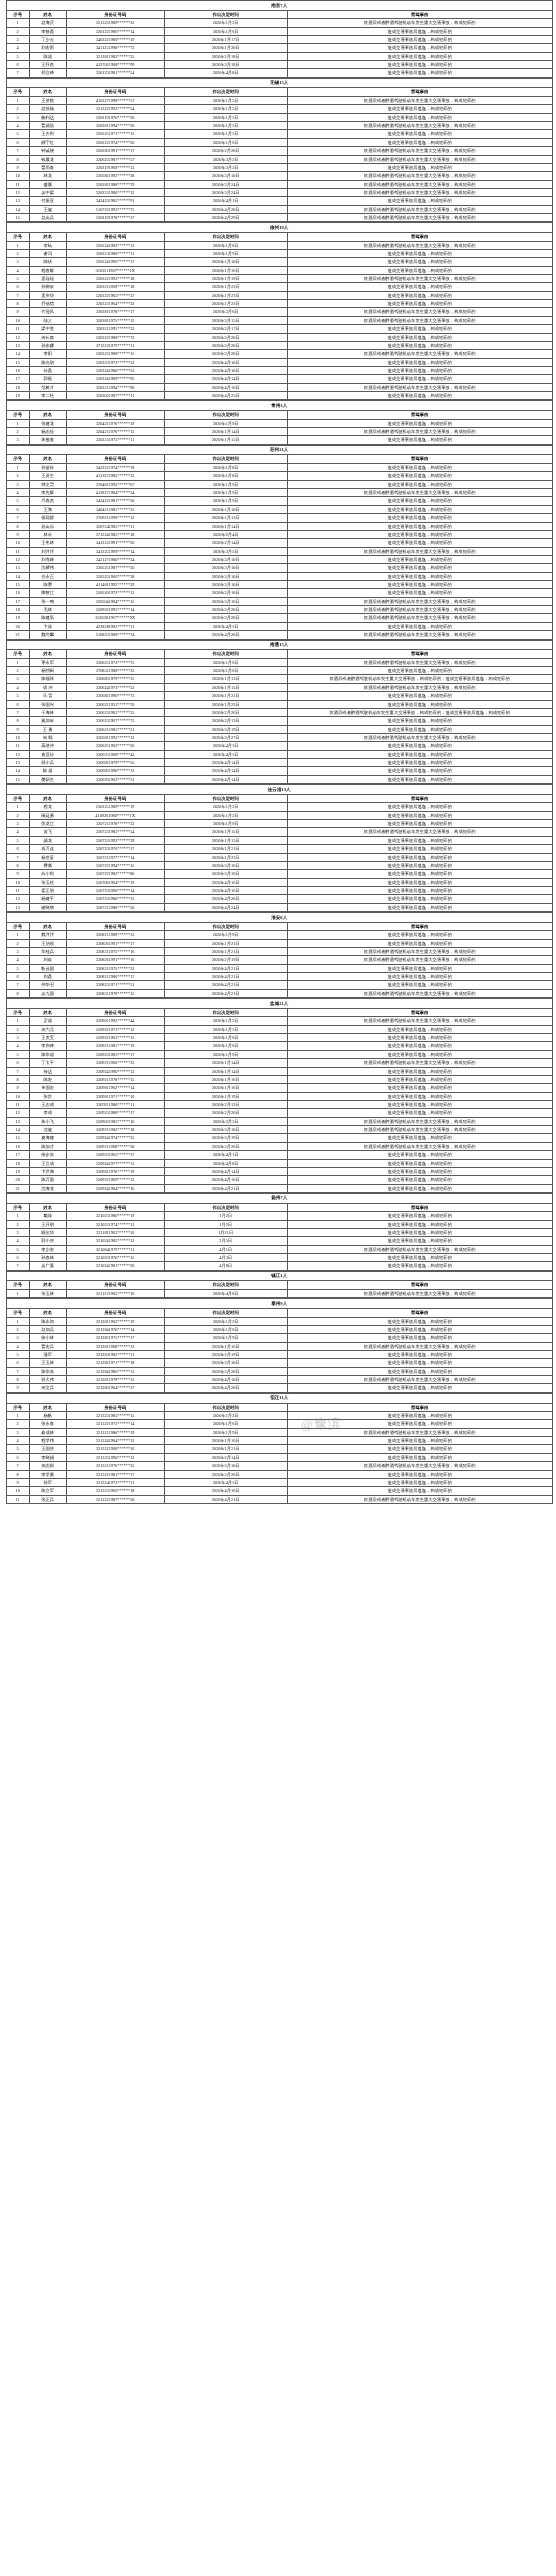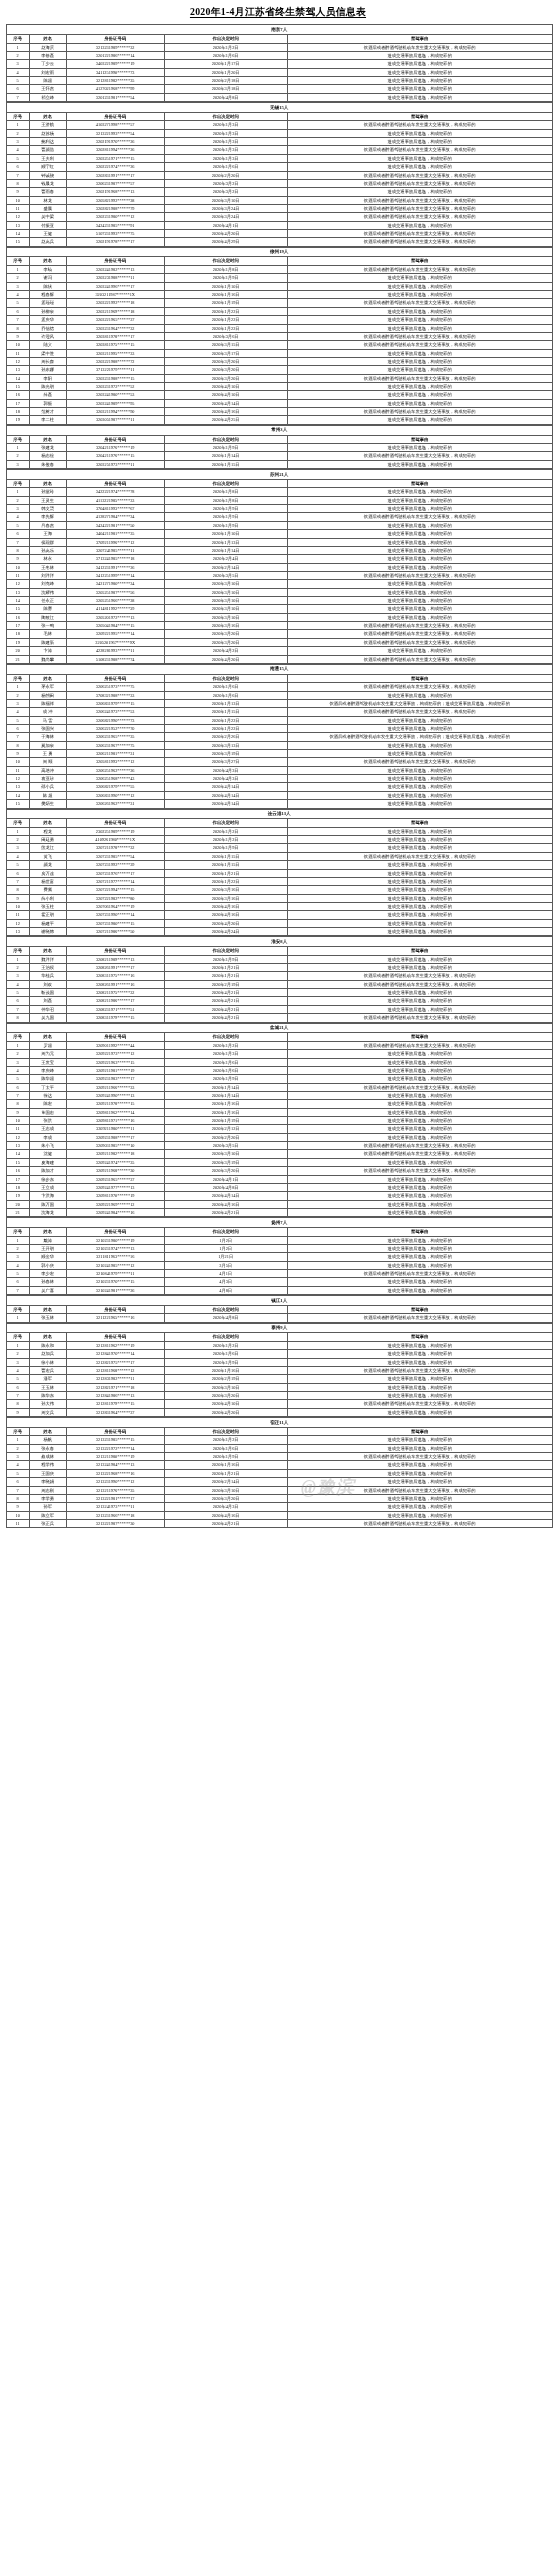--- a/index.html
+++ b/index.html
@@ -60,36 +60,34 @@
   tr.row td { height: 7.7px; }
   col.c-idx  { width: 23px; }
   col.c-name { width: 37px; }
   col.c-id   { width: 98px; }
   col.c-date { width: 123px; }
   col.c-rsn  { width: 265px; }
   .two-line { line-height: 1.3; }
   .wm {
     position: absolute;
     left: 301px;
-    top: 1475px;
-    font-size: 18px;
+    top: 1415px;
+    font-size: 13px;
     color: rgba(140,140,140,0.33);
     font-weight: bold;
     letter-spacing: 1px;
     pointer-events: none;
     font-family: "Liberation Serif", "DejaVu Serif", serif;
-    font-style: italic;
   }
 </style>
 </head>
 <body>
 
 <div id="page">
 
-  <div class="doc-title">2020年1-4月江苏省终生禁驾人员信息表</div>
 
   <div id="tables-root">
       <table class="reg">
         <colgroup>
           <col class="c-idx">
           <col class="c-name">
           <col class="c-id">
           <col class="c-date">
           <col class="c-rsn">
         </colgroup>

